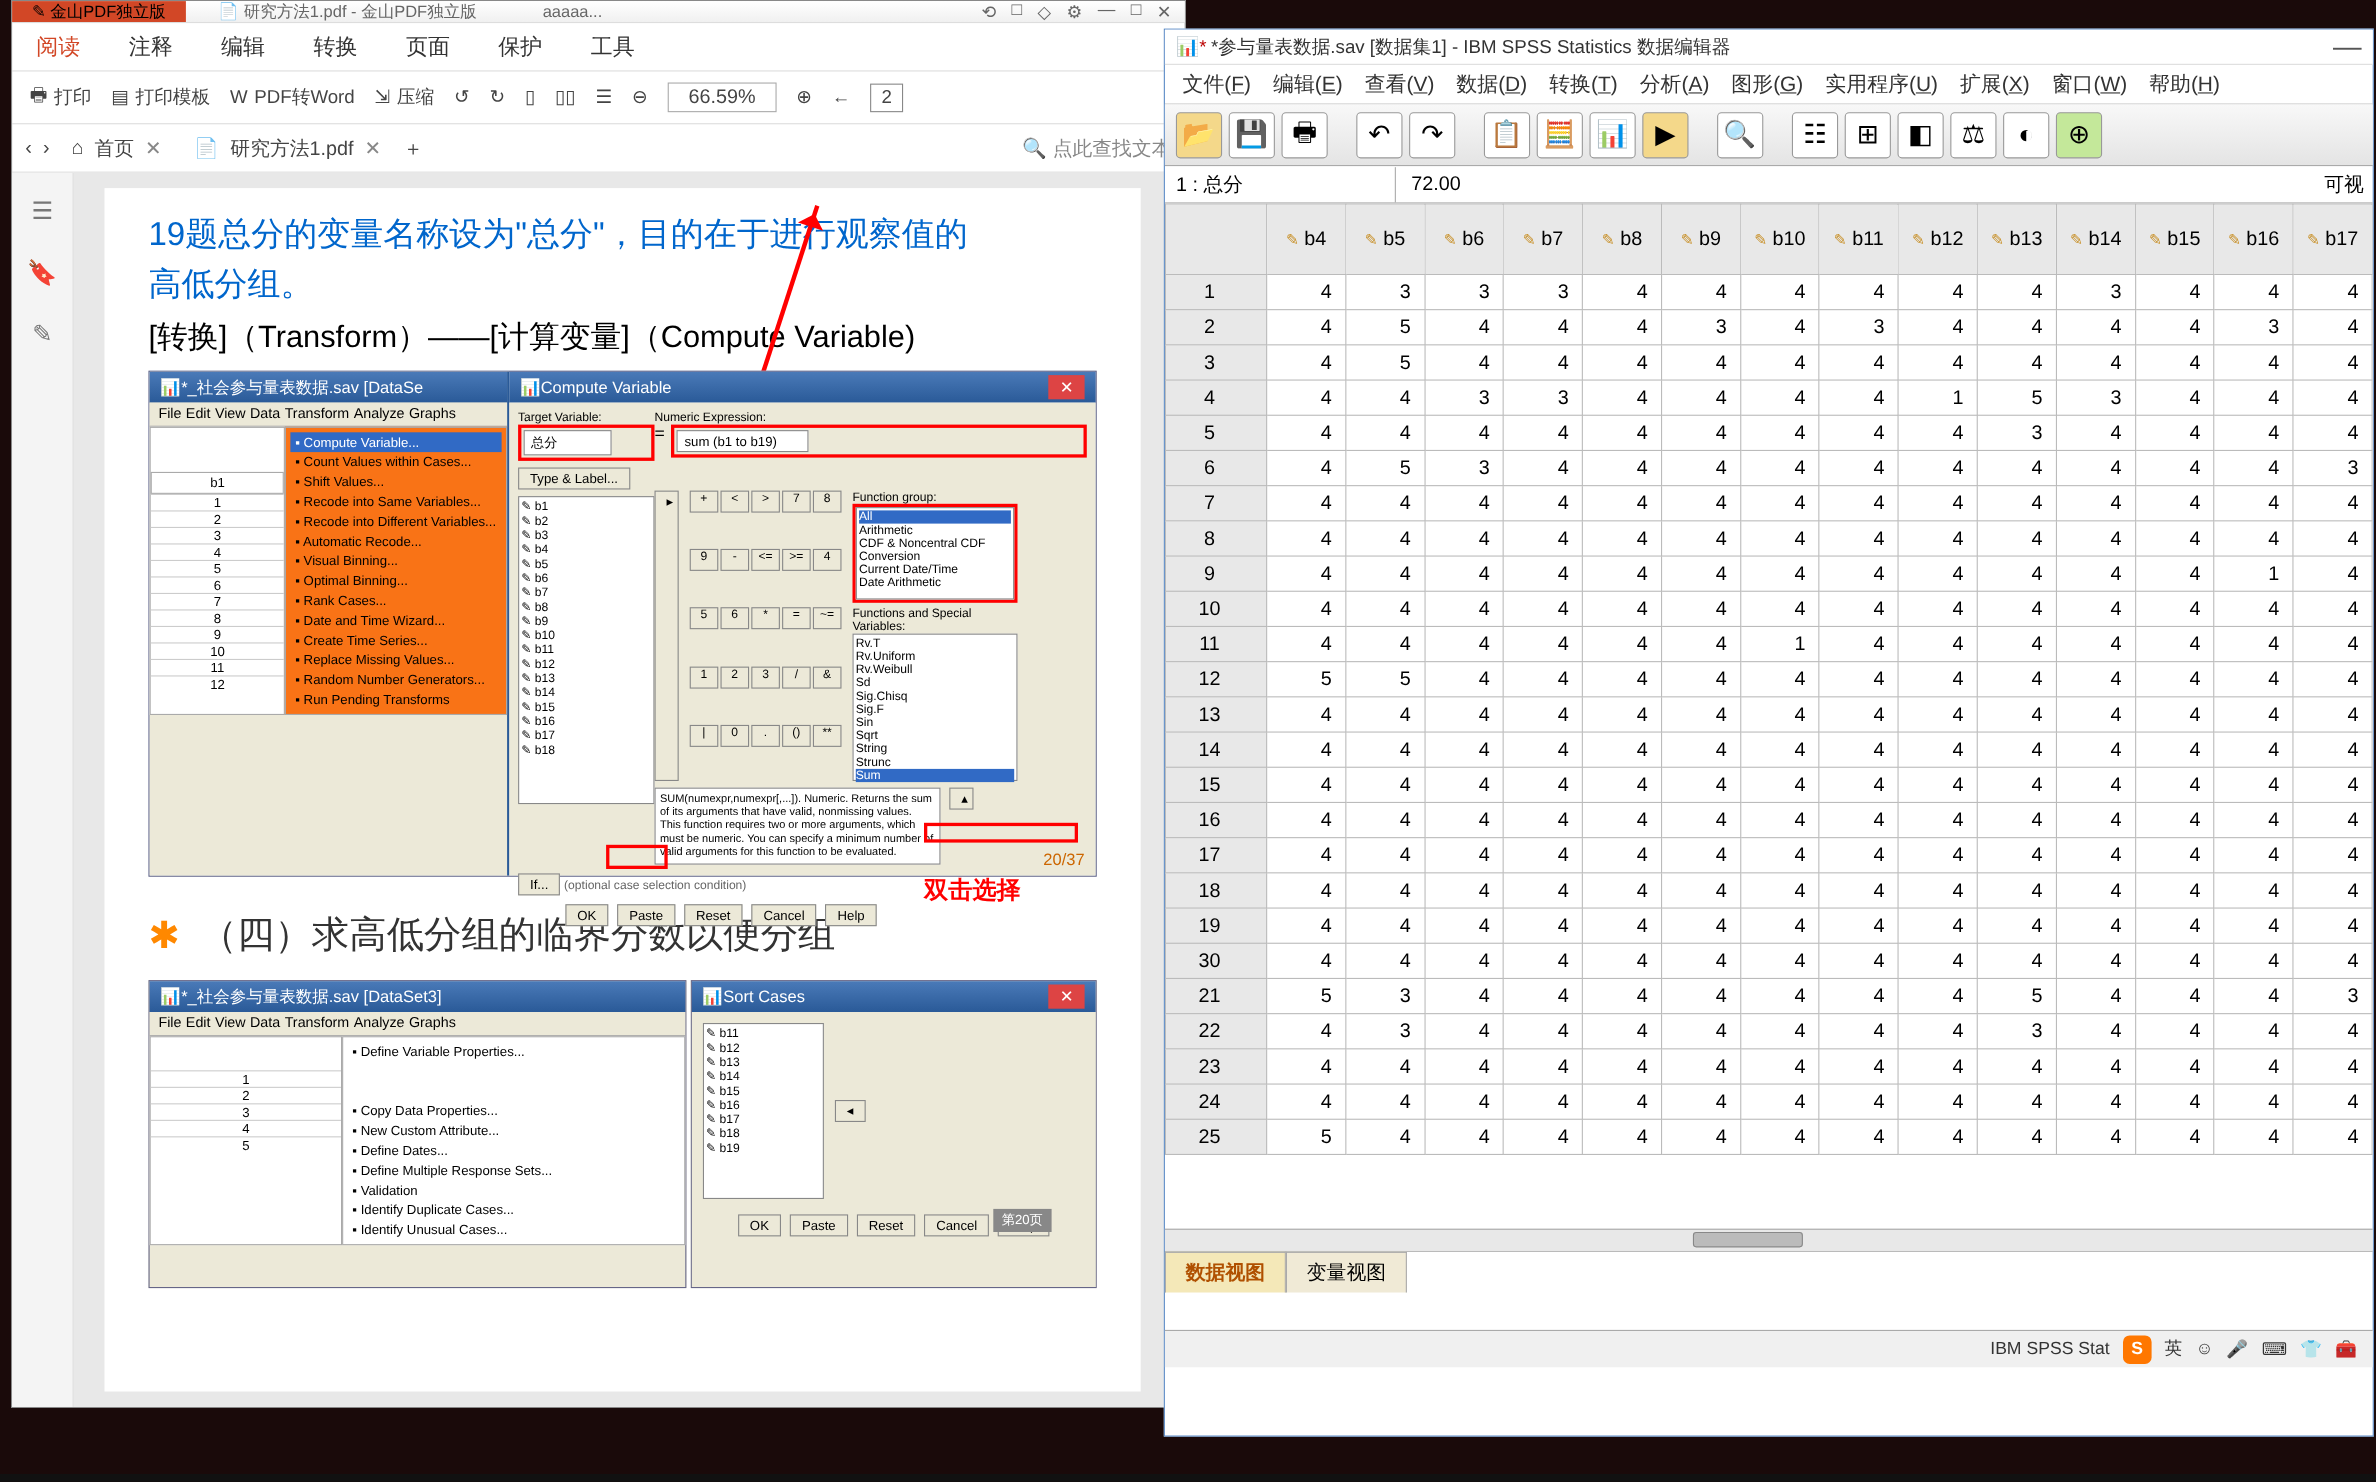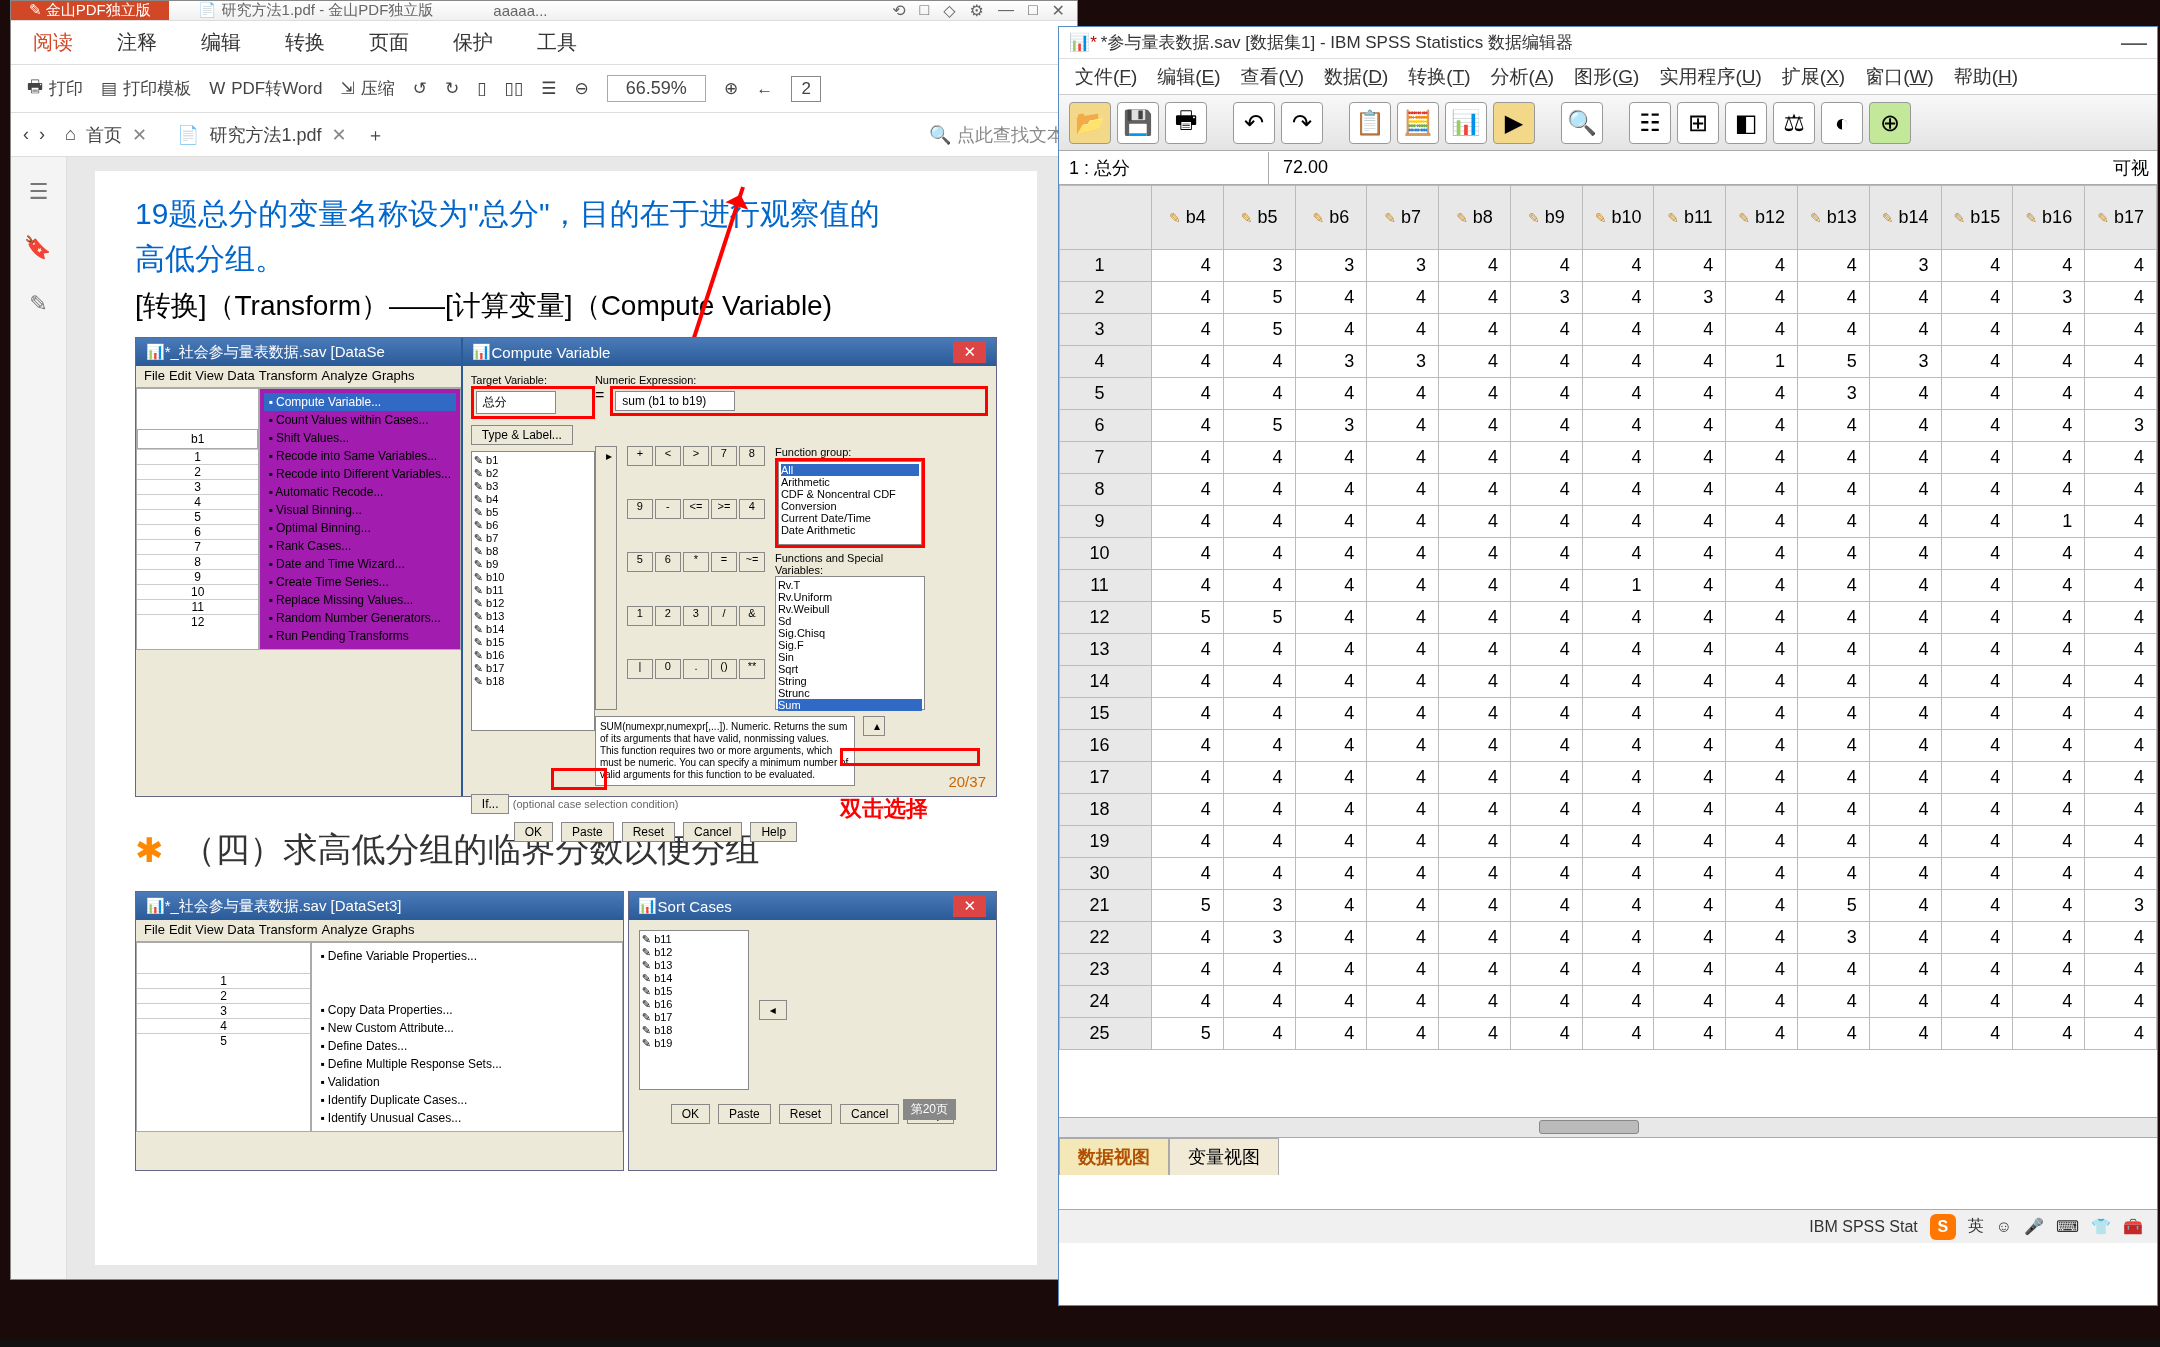--- a/index.html
+++ b/index.html
@@ -1,19 +1,19 @@
 <!DOCTYPE html>
 <html><head>
 <meta charset="utf-8">
 <style>
 *{box-sizing:border-box;margin:0;padding:0;font-family:"Microsoft YaHei",Arial,sans-serif}
 body{width:2160px;height:1347px;background:#1a0a0a;overflow:hidden;position:relative}
 .pdf-app{position:absolute;left:10px;top:0;width:1068px;height:1280px;background:#fff;border:1px solid #888}
 .pdf-title{height:20px;background:linear-gradient(#fff,#f0f0f0);display:flex;align-items:center;font-size:14px;border-bottom:1px solid #ddd}
-.pdf-title .wps-tab{background:#d24726;color:#ffffff;padding:0 18px;font-size:15px}
+.pdf-title .wps-tab{background:#d24726;color:#000000;padding:0 18px;font-size:15px}
 .pdf-title .doc-tab{padding:2px 30px;color:#666;font-size:15px}
 .pdf-title .win-ctrl{margin-left:auto;display:flex;gap:14px;padding-right:12px;color:#666;font-size:16px}
 .pdf-menu{height:44px;display:flex;align-items:center;border-bottom:1px solid #ddd}
 .pdf-menu .mitem{padding:10px 22px;font-size:20px;color:#333}
 .pdf-menu .mitem.active{color:#d24726}
 .pdf-toolbar{height:48px;display:flex;align-items:center;gap:18px;padding:0 16px;border-bottom:1px solid #ddd;font-size:17px;color:#444}
 .pdf-toolbar .tbtn{display:flex;align-items:center;gap:6px}
 .pdf-toolbar .zoom{border:1px solid #aaa;padding:2px 18px;font-size:18px}
 .pdf-tabs{height:44px;display:flex;align-items:center;border-bottom:1px solid #ddd;padding:0 12px;gap:10px;font-size:18px;color:#444}
 .pdf-tabs .ptab{display:flex;align-items:center;gap:10px;padding:4px 10px}
@@ -163,21 +163,21 @@
                     <div style="border-top: 1px solid rgb(204, 204, 204); text-align: center;">5</div>
                     <div style="border-top: 1px solid rgb(204, 204, 204); text-align: center;">6</div>
                     <div style="border-top: 1px solid rgb(204, 204, 204); text-align: center;">7</div>
                     <div style="border-top: 1px solid rgb(204, 204, 204); text-align: center;">8</div>
                     <div style="border-top: 1px solid rgb(204, 204, 204); text-align: center;">9</div>
                     <div style="border-top: 1px solid rgb(204, 204, 204); text-align: center;">10</div>
                     <div style="border-top: 1px solid rgb(204, 204, 204); text-align: center;">11</div>
                     <div style="border-top: 1px solid rgb(204, 204, 204); text-align: center;">12</div>
                   </div>
               </div>
-              <div style="width:62%;background:#a21caf;border:1px solid #aaa;padding:4px" id="transform-menu">
+              <div style="width:62%;background:#f97316;border:1px solid #aaa;padding:4px" id="transform-menu">
                   <div style="font-size: 12px; padding: 2px 4px; background: rgb(49, 106, 197); color: rgb(255, 255, 255);">▪ Compute Variable...</div>
                   <div style="font-size: 12px; padding: 2px 4px;">▪ Count Values within Cases...</div>
                   <div style="font-size: 12px; padding: 2px 4px;">▪ Shift Values...</div>
                   <div style="font-size: 12px; padding: 2px 4px;">▪ Recode into Same Variables...</div>
                   <div style="font-size: 12px; padding: 2px 4px;">▪ Recode into Different Variables...</div>
                   <div style="font-size: 12px; padding: 2px 4px;">▪ Automatic Recode...</div>
                   <div style="font-size: 12px; padding: 2px 4px;">▪ Visual Binning...</div>
                   <div style="font-size: 12px; padding: 2px 4px;">▪ Optimal Binning...</div>
                   <div style="font-size: 12px; padding: 2px 4px;">▪ Rank Cases...</div>
                   <div style="font-size: 12px; padding: 2px 4px;">▪ Date and Time Wizard...</div>

